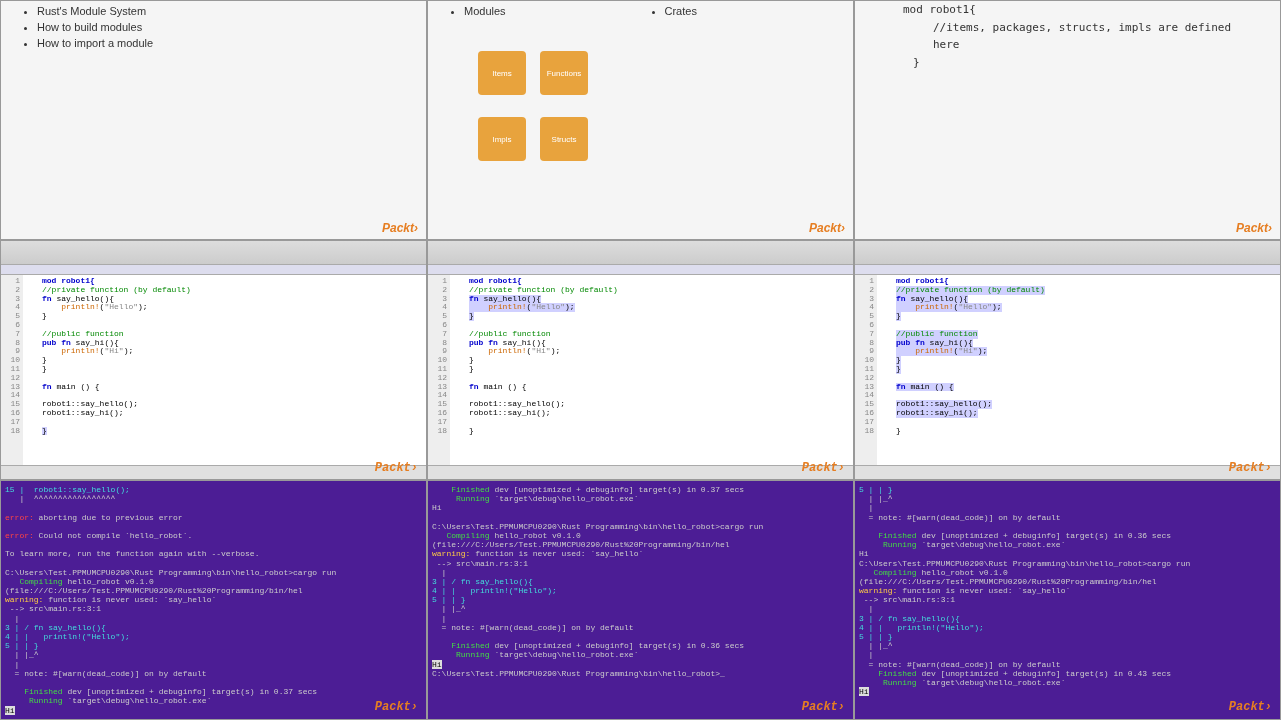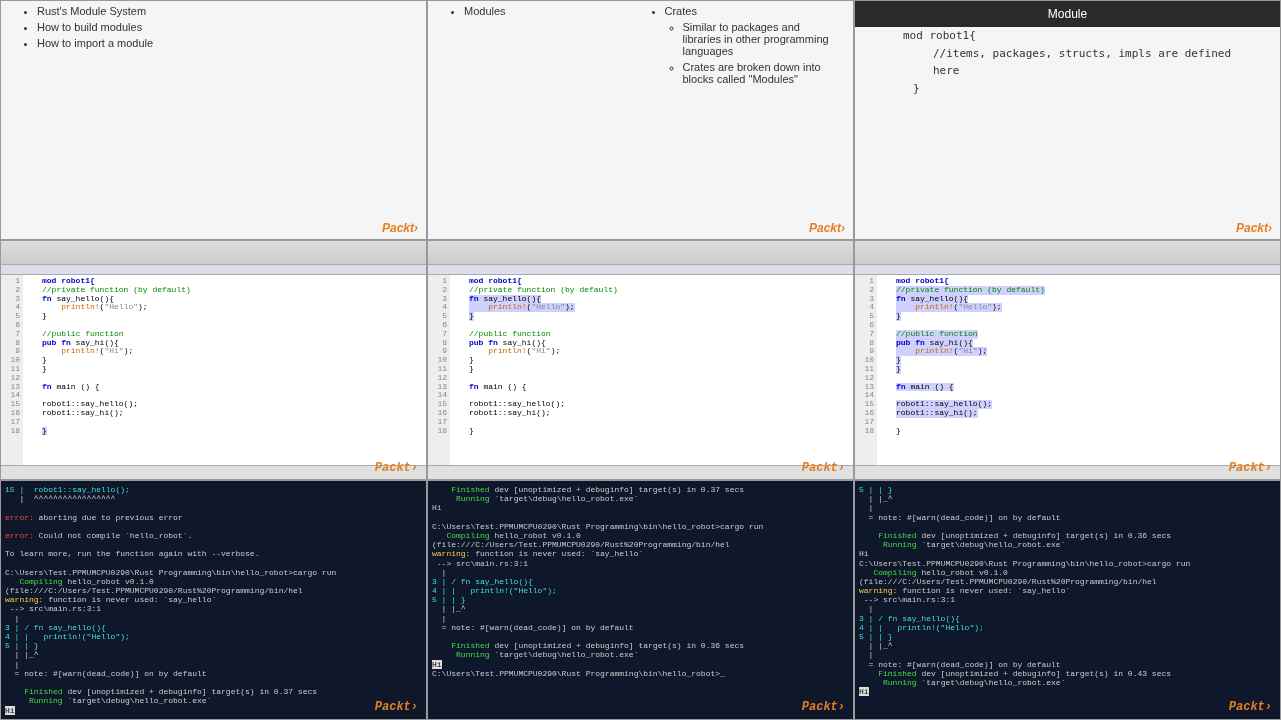--- a/index.html
+++ b/index.html
@@ -30,21 +30,21 @@
   .editor-body { display: flex; background: #fff; height: calc(100% - 48px); overflow: hidden; }
   .gutter { background: #eee; color: #888; width: 22px; text-align: right; padding: 2px 3px; line-height: 1.1; }
   .code { padding: 2px 19px; line-height: 1.1; white-space: pre; color: #000; }
   .kw { color: #0000cc; font-weight: bold; }
   .cm { color: #008800; }
   .fn { color: #cc6600; }
   .st { color: #888; }
   .hl { background: #d0d0ff; display:inline-block; }
   .editor-status { position:absolute; bottom:0; left:0; right:0; height:14px; background:#e0e0e0; border-top:1px solid #aaa; font-size:6px; color:#555; padding:1px 6px; }
 
-  .terminal { background: #0f172a; color: #ccc; font-family: 'Courier New', monospace; font-size: 8px; height: 100%; padding: 4px; line-height: 1.15; white-space: pre-wrap; overflow: hidden; position: relative; }
+  .terminal { background: #4c1d95; color: #ccc; font-family: 'Courier New', monospace; font-size: 8px; height: 100%; padding: 4px; line-height: 1.15; white-space: pre-wrap; overflow: hidden; position: relative; }
   .t-err { color: #ff4444; }
   .t-warn { color: #ffcc44; }
   .t-green { color: #44dd44; }
   .t-cyan { color: #44dddd; }
   .t-hl { background: #ddd; color: #000; }
 </style>
 </head>
 <body>
 
 <div class="grid">
@@ -60,37 +60,38 @@
     </div>
   </div>
 
   <div class="cell slide">
     <div class="slide-body">
       <div class="two-col">
         <div>
           <ul>
               <li>Modules</li>
             </ul>
+          <div class="diagram">
+            <div class="box items">Items</div>
+            <div class="box functions">Functions</div>
+            <div class="box impls">Impls</div>
+            <div class="box structs">Structs</div>
+          </div>
         </div>
         <div>
           <ul>
             <li>Crates</li>
-            <ul>
-              <li>Similar to packages and libraries in other programming languages</li>
-              <li>Crates are broken down into blocks called "Modules"</li>
-            </ul>
           </ul>
         </div>
       </div>
       <div class="packt">Packt›</div>
     </div>
   </div>
 
   <div class="cell slide">
-    <div class="slide-header">Module</div>
     <div class="slide-body">
       <div class="module-code">
         <div style="margin-left:10px">mod robot1{</div>
         <div style="margin-left:40px">//items, packages, structs, impls are defined here</div>
         <div style="margin-left:20px">}</div>
       </div>
       <div class="packt">Packt›</div>
     </div>
   </div>
 

